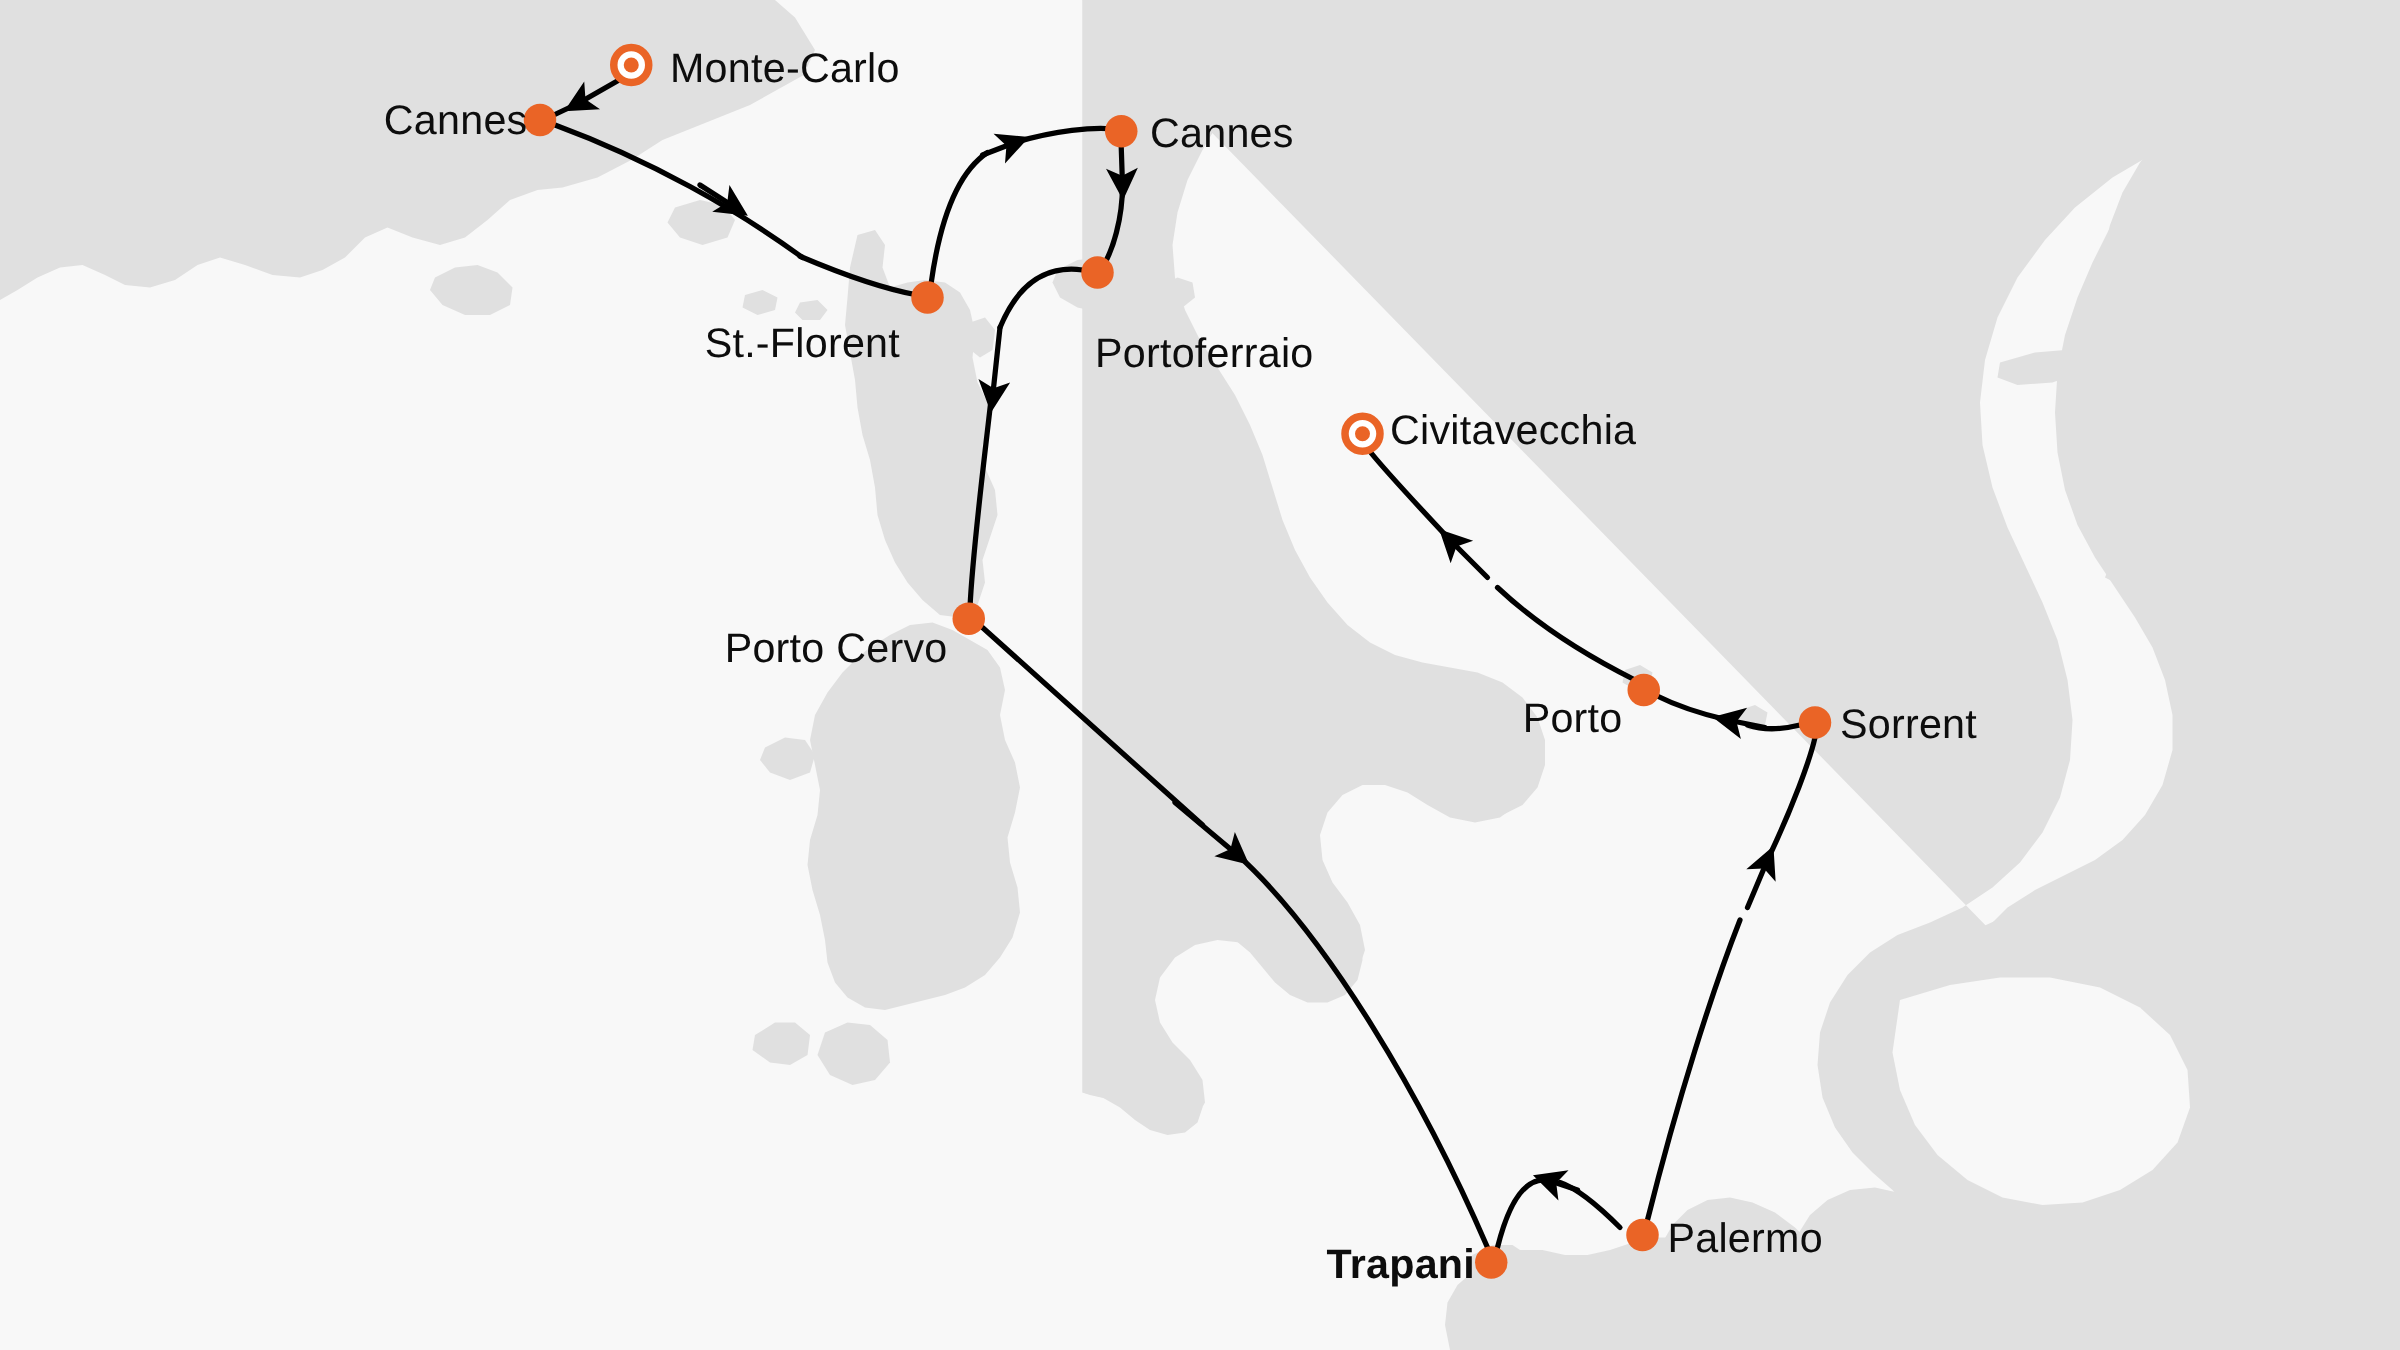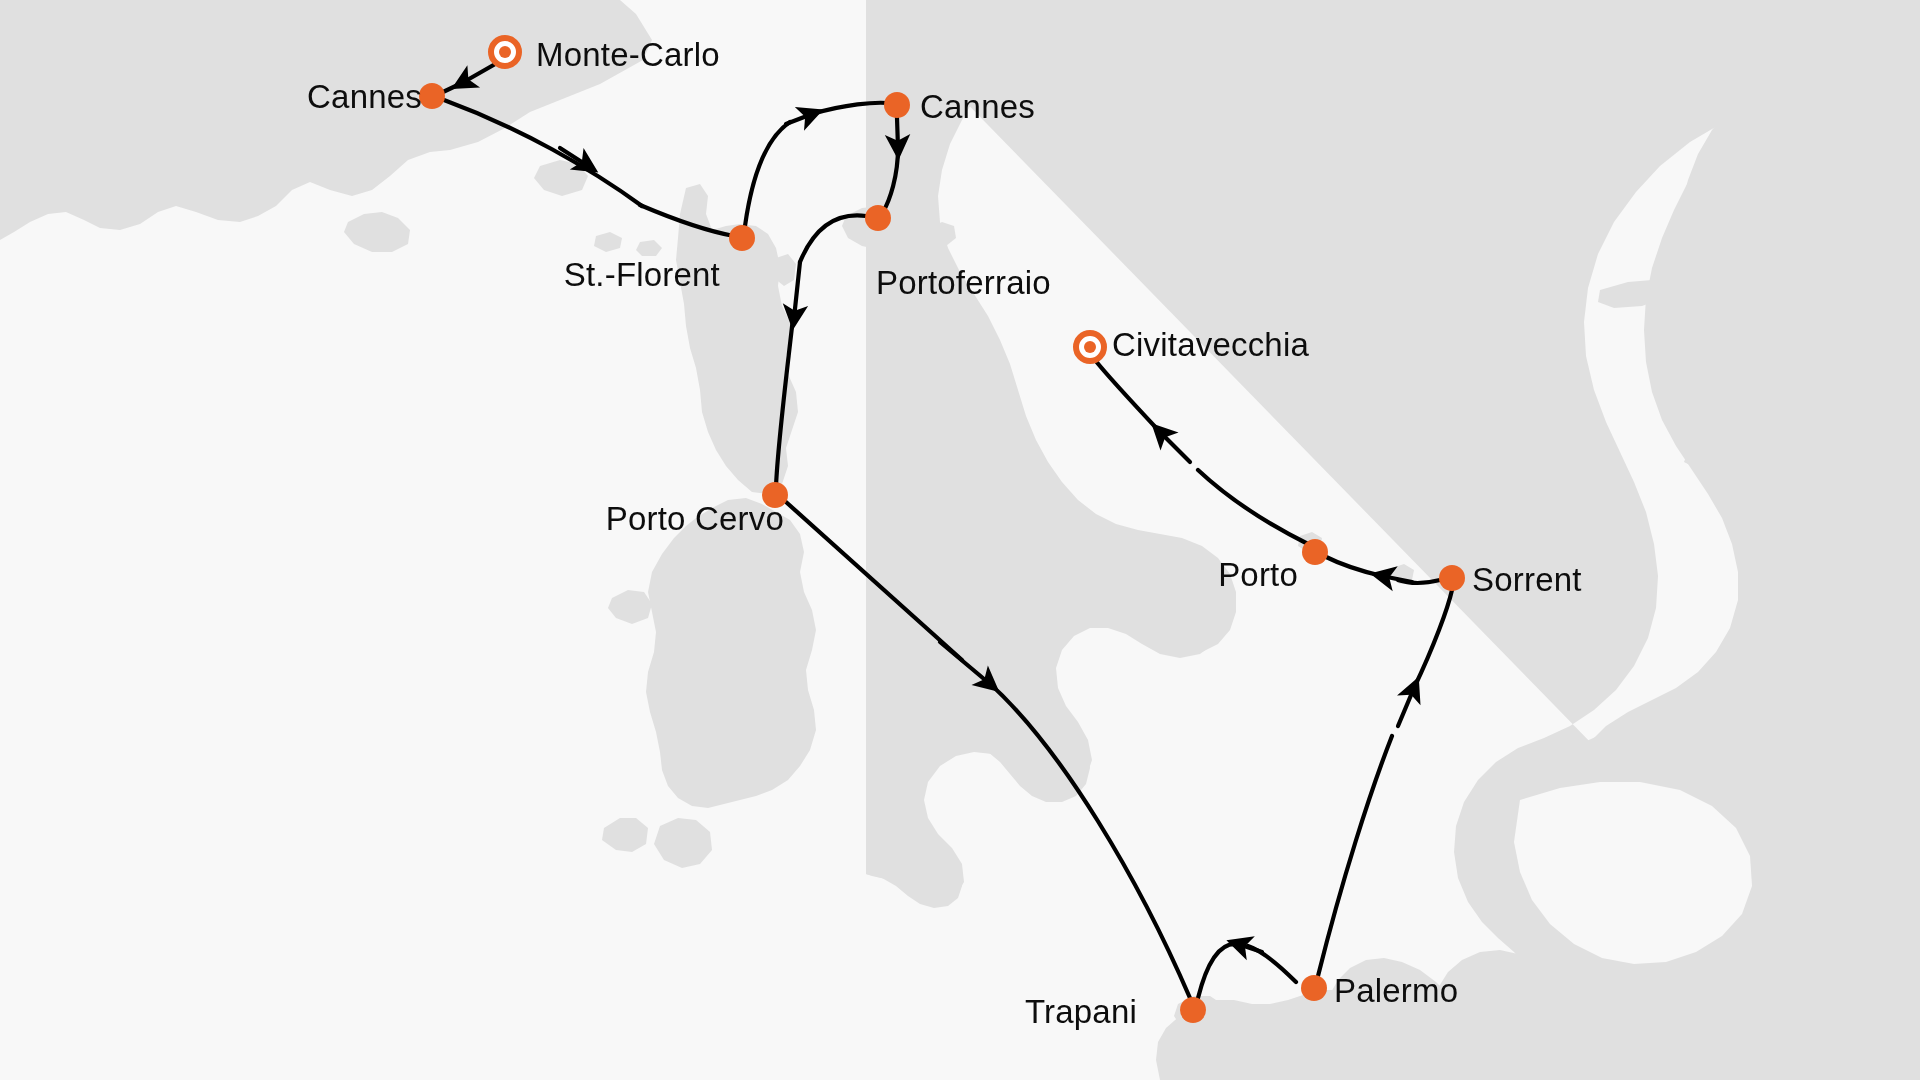--- a/index.html
+++ b/index.html
@@ -355,20 +355,20 @@
       <div class="port-marker dot" style="left: 1314px; top: 988px;"></div>
       <div class="port-marker dot" style="left: 1193px; top: 1010px;"></div>
     </div>
   <div id="labels-layer">
       <div class="port-label right" style="left: 536px; top: 54px;">Monte-Carlo</div>
       <div class="port-label left" style="left: 392px; top: 96px; margin-left: 30px;">Cannes</div>
       <div class="port-label right" style="left: 920px; top: 106px;">Cannes</div>
       <div class="port-label left" style="left: 720px; top: 274px;">St.-Florent</div>
       <div class="port-label right" style="left: 876px; top: 250px; margin-top: 32px;">Portoferraio</div>
       <div class="port-label right" style="left: 1112px; top: 344px;">Civitavecchia</div>
-      <div class="port-label left" style="left: 784px; top: 518px;">Porto Cervo</div>
+      <div class="port-label left" style="left: 758px; top: 518px;">Porto Cervo</div>
       <div class="port-label left" style="left: 1298px; top: 574px;">Porto</div>
       <div class="port-label right" style="left: 1472px; top: 579px; text-align: right;">Sorrent</div>
       <div class="port-label right" style="left: 1334px; top: 990px;">Palermo</div>
-      <div class="port-label left" style="left: 1137px; top: 1011px;">Trapani</div>
+      <div class="port-label left" style="left: 1180px; top: 1011px; font-weight: bold;">Trapani</div>
     </div>
 
 </div>
 
 </body></html>

